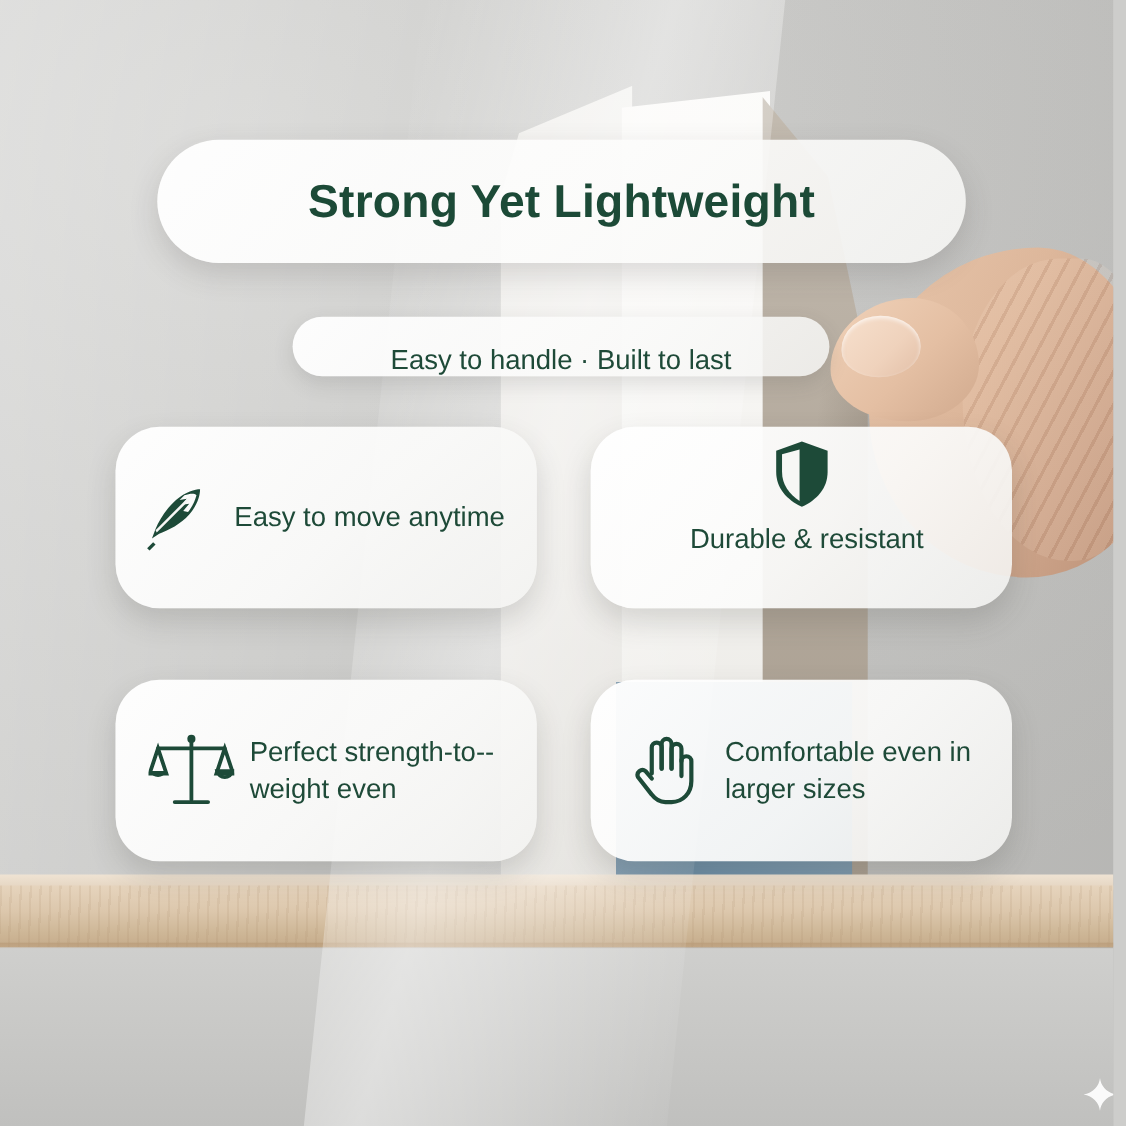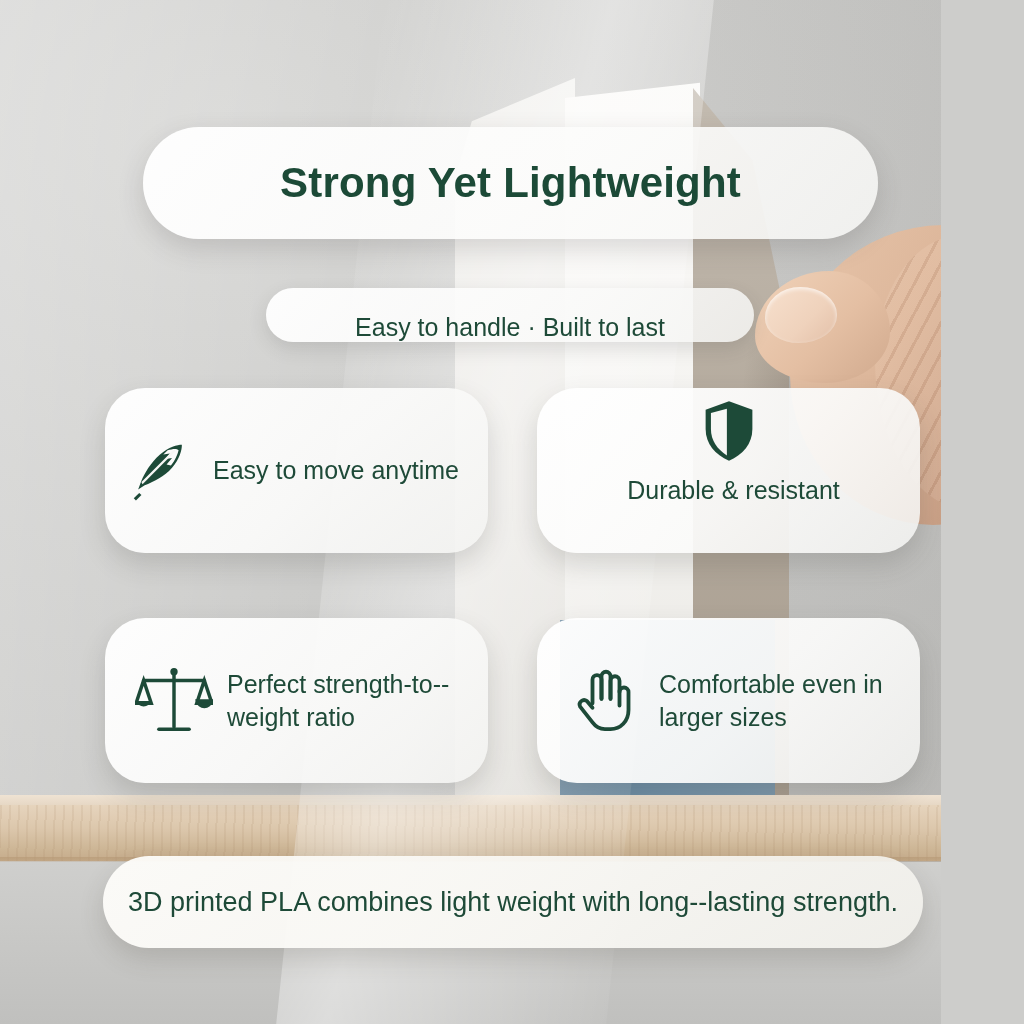--- a/index.html
+++ b/index.html
@@ -1,21 +1,21 @@
 <!DOCTYPE html>
 <html><head>
 <meta charset="utf-8">
 <style>
   html,body{margin:0;padding:0;}
   body{
     width:1024px;height:1024px;overflow:hidden;
     font-family:"Liberation Sans", sans-serif;
     background:#cdcdcb;
   }
-  #stage{position:relative;width:941px;height:1024px;overflow:hidden;}
+  #stage{position:relative;width:1012px;height:1024px;overflow:hidden;}
 
   
   .bg-wall{
     position:absolute;left:0;top:0;width:1024px;height:1024px;
     background:
       radial-gradient(120% 80% at 22% 12%, #d6d6d4 0%, #cdcdcb 45%, #c4c4c2 100%);
   }
   .bg-wall-shade{
     position:absolute;left:0;top:0;width:1024px;height:1024px;
     background:linear-gradient(100deg, rgba(255,255,255,.30) 0%, rgba(255,255,255,0) 38%, rgba(120,118,114,.18) 100%);
@@ -231,42 +231,39 @@
             <line x1="8" y1="17" x2="64" y2="17"></line>
             <line x1="22" y1="62" x2="50" y2="62"></line>
             <path d="M8 17 L1 38 h14 z"></path>
             <path d="M64 17 L57 38 h14 z"></path>
           </g>
           <path fill="currentColor" d="M1.6 36h12.8a6.6 6.6 0 0 1-12.8 0z"></path>
           <path fill="none" stroke="currentColor" stroke-width="3.2" d="M57.6 36h12.8a6.6 6.6 0 0 1-12.8 0z"></path>
           <circle cx="36" cy="9" r="3.4" fill="currentColor"></circle>
         </svg>
       </div>
-      <div class="card-text">Perfect strength-to--weight ratio</div>
+      <div class="card-text">Perfect strength-to--weight even</div>
     </div>
 
     <div class="card c3">
       <div class="card-icon">
         <svg width="72" height="72" viewBox="0 0 64 64" aria-hidden="true">
           <g fill="none" stroke="currentColor" stroke-width="3.4" stroke-linecap="round" stroke-linejoin="round">
             <path d="M20 34V13a4 4 0 0 1 8 0v17"></path>
             <path d="M28 30V10a4 4 0 0 1 8 0v20"></path>
             <path d="M36 30V14a4 4 0 0 1 8 0v22"></path>
             <path d="M44 24a4 4 0 0 1 8 0v16c0 10-7 17-16 17h-5c-5 0-8-2-11-6L9 37a4 4 0 0 1 6-5l5 6"></path>
           </g>
         </svg>
       </div>
       <div class="card-text">Comfortable even in larger sizes</div>
     </div>
 
   </div>
 
-  <div class="pill-footer">
-    <span class="footer-text">3D printed PLA combines light weight with long--lasting strength.</span>
-  </div>
 
   <div class="sparkle">
     <svg width="30" height="30" viewBox="0 0 24 24" aria-hidden="true">
       <path fill="currentColor" d="M12 0c.7 6.2 5.1 10.8 12 12-6.9 1.2-11.3 5.8-12 12-.7-6.2-5.1-10.8-12-12C6.9 10.8 11.3 6.2 12 0z"></path>
     </svg>
   </div>
 
 </div>
 
 </body></html>

